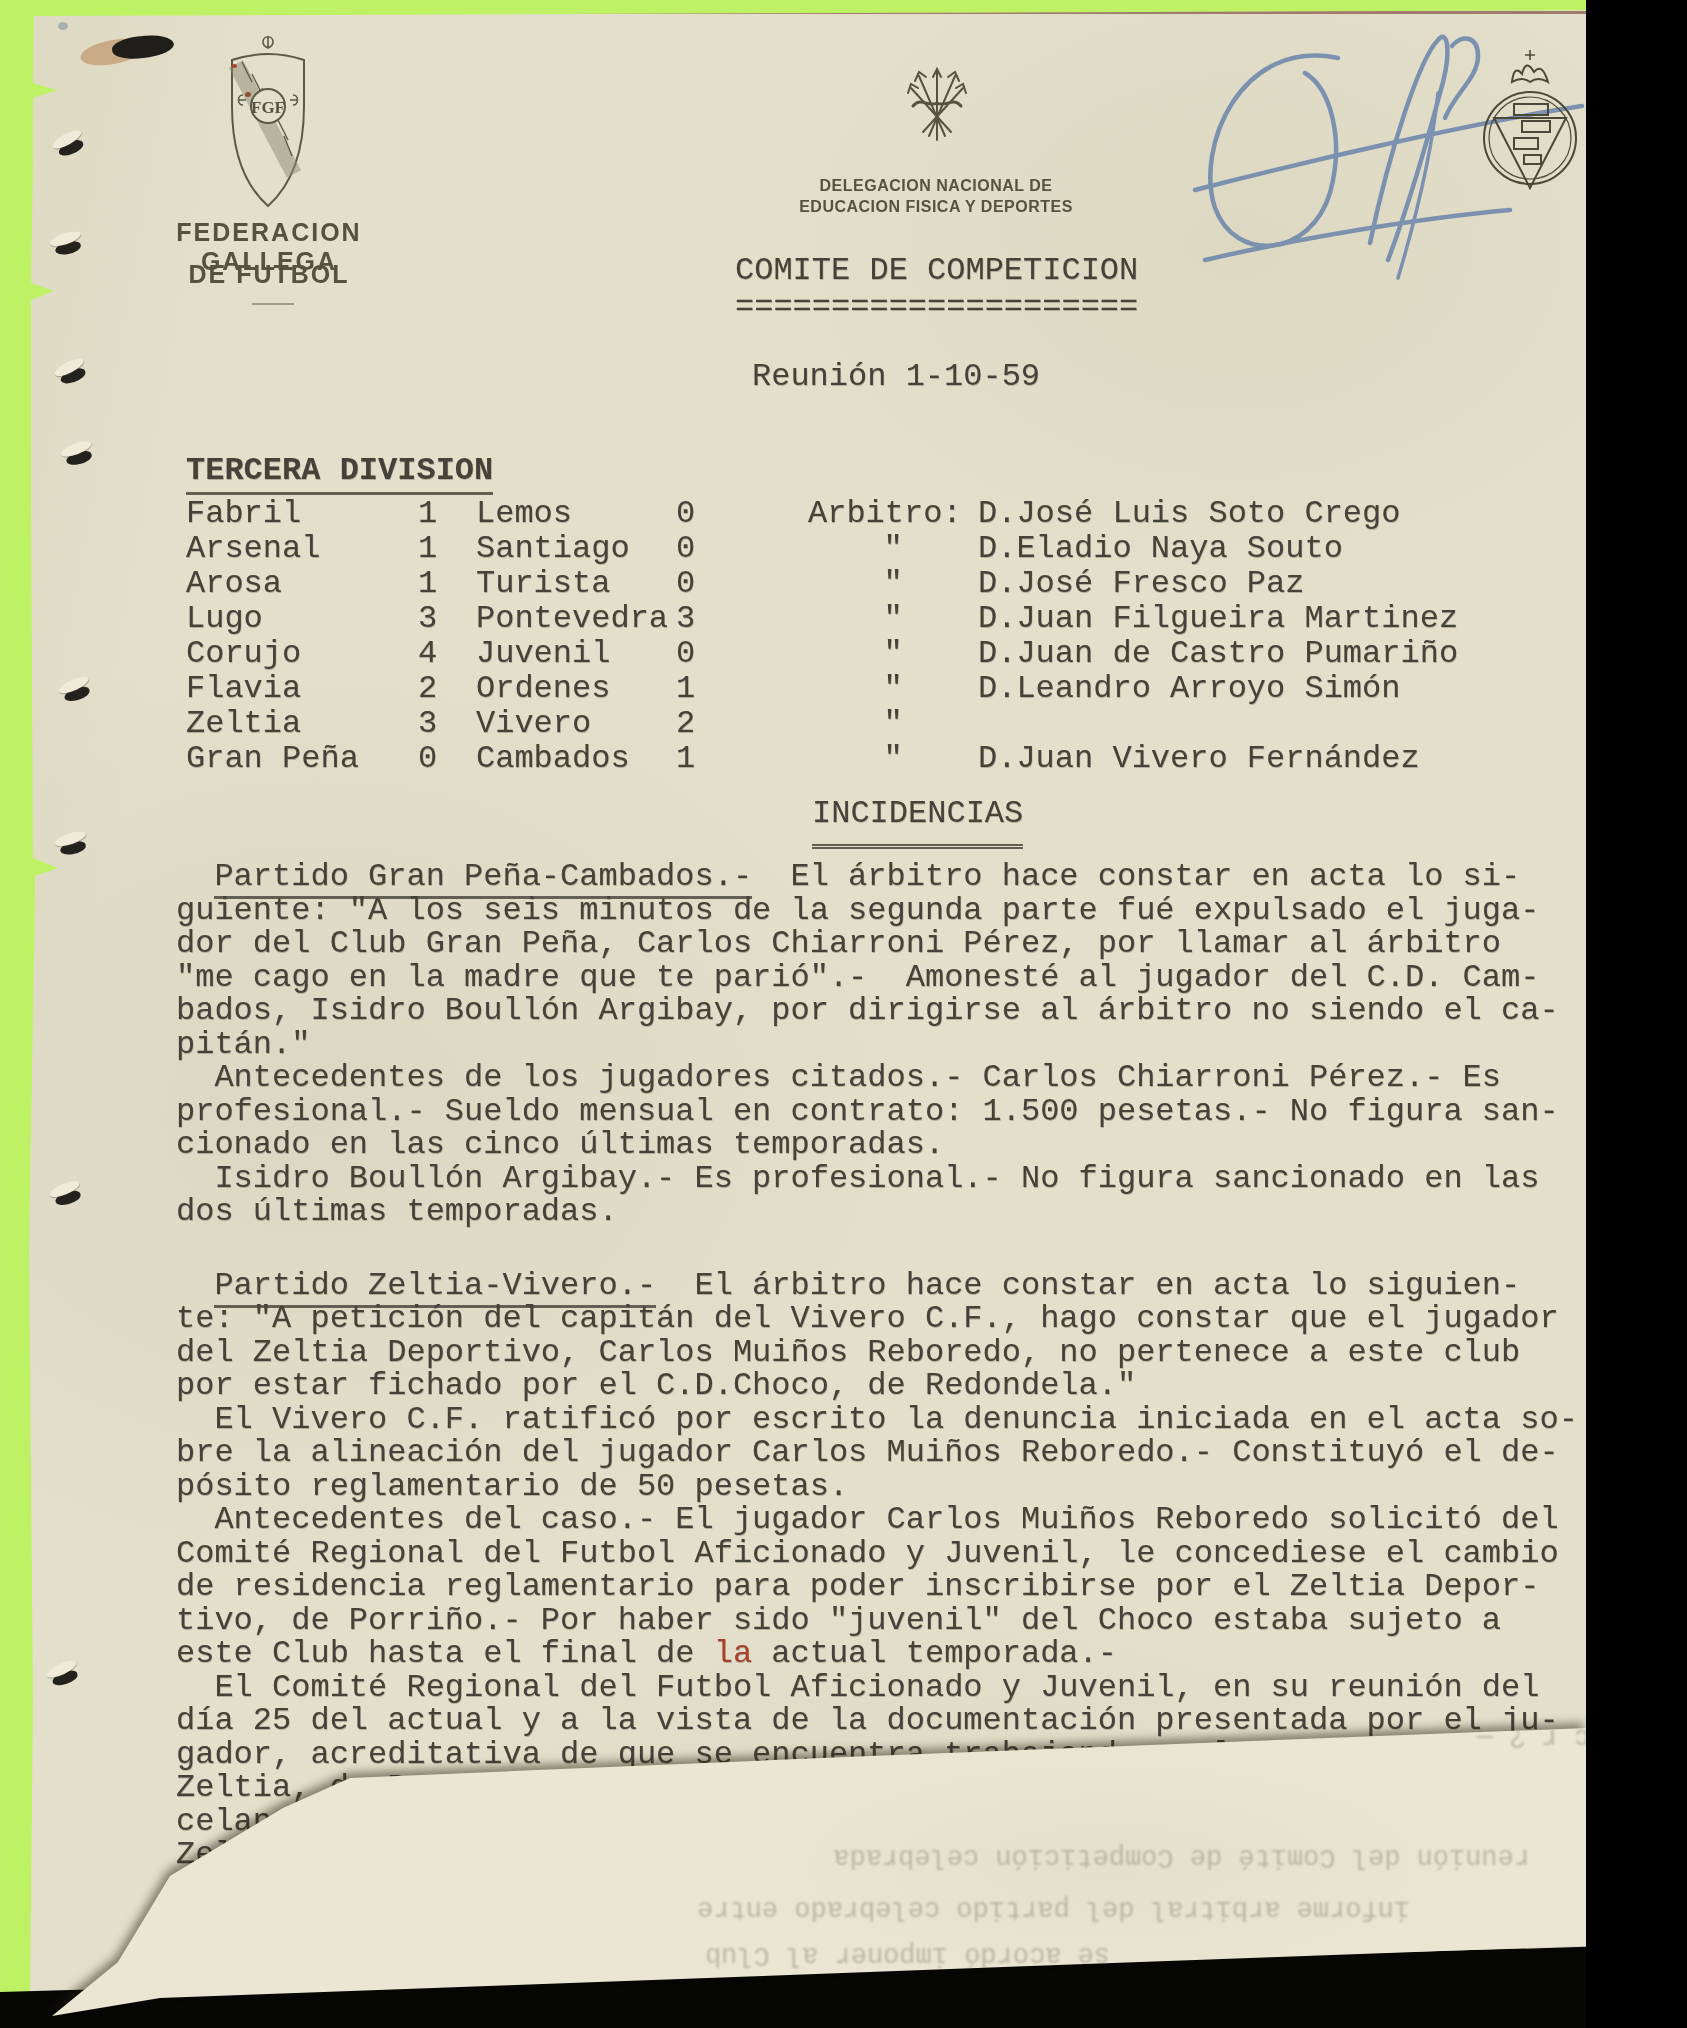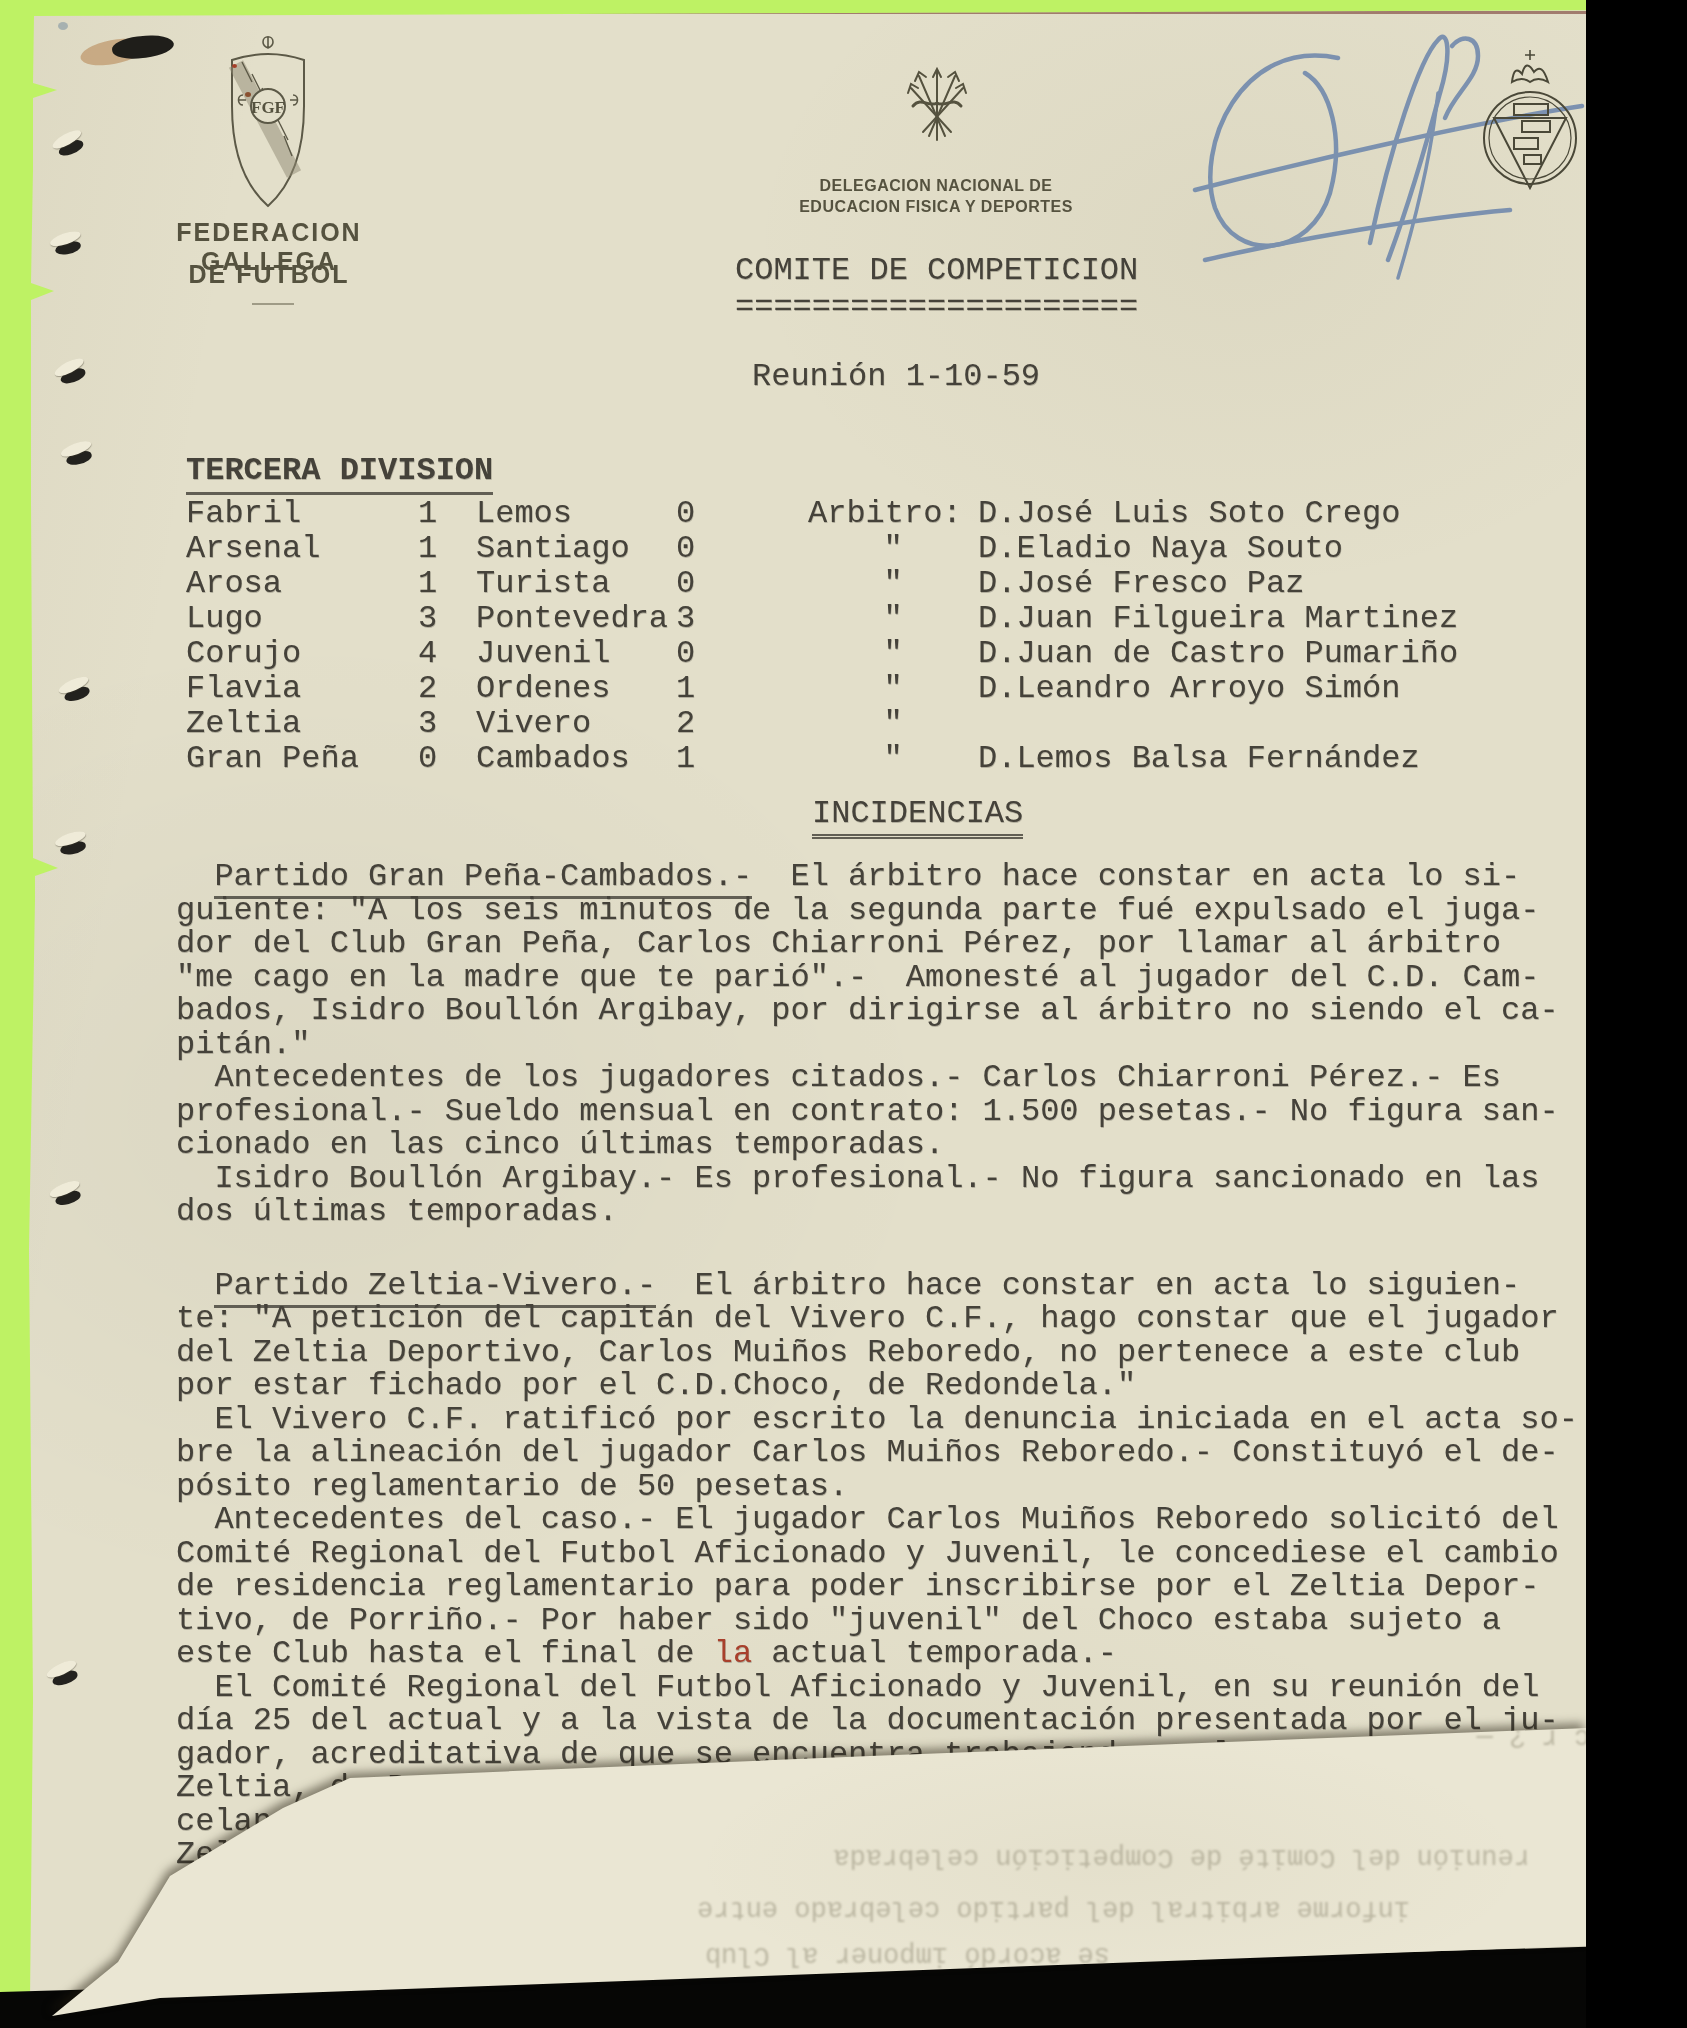--- a/index.html
+++ b/index.html
@@ -35,21 +35,21 @@
   .org-left { width:290px; text-align:center; font-size:25px; letter-spacing:2px; }
   .org-rule { position:absolute; left:252px; top:303px; width:42px; border-top:2px solid #6a675290; }
   .org-center { width:300px; text-align:center; font-size:16px; letter-spacing:.5px; line-height:20px; }
 
   .doc-title { font-size:32px; letter-spacing:0; }
   .title-equals { font-size:32px; letter-spacing:0; }
   .meeting { font-size:32px; }
 
   .sec-title { font-size:32px; }
   .u-solid { border-bottom:3px solid #45423ad0; padding-bottom:3px; }
-  .u-double { border-bottom:5px double #45423ad0; padding-bottom:2px; }
+  .u-double { border-bottom:5px double #45423ad0; padding-bottom:12px; }
 
   
   .results { position:absolute; left:186px; top:496px; font-size:32px; line-height:35px; }
   .match-row { display:flex; white-space:pre; }
   .c-home  { width:232px; } .c-score1 { width:58px; }
   .c-away  { width:200px; } .c-score2 { width:132px; }
   .c-ref   { width:170px; } .c-ref.ditto { text-align:center; }
   .c-name  { }
 
   
@@ -163,21 +163,21 @@
       <span class="u-solid">TERCERA DIVISION</span>
     </div>
     <div class="results tw">
         <div class="match-row"><span class="c-home">Fabril</span><span class="c-score1">1</span><span class="c-away">Lemos</span><span class="c-score2">0</span><span class="c-ref ref-label">Arbitro:</span><span class="c-name">D.José Luis Soto Crego</span></div>
         <div class="match-row"><span class="c-home">Arsenal</span><span class="c-score1">1</span><span class="c-away">Santiago</span><span class="c-score2">0</span><span class="c-ref ditto">"</span><span class="c-name">D.Eladio Naya Souto</span></div>
         <div class="match-row"><span class="c-home">Arosa</span><span class="c-score1">1</span><span class="c-away">Turista</span><span class="c-score2">0</span><span class="c-ref ditto">"</span><span class="c-name">D.José Fresco Paz</span></div>
         <div class="match-row"><span class="c-home">Lugo</span><span class="c-score1">3</span><span class="c-away">Pontevedra</span><span class="c-score2">3</span><span class="c-ref ditto">"</span><span class="c-name">D.Juan Filgueira Martinez</span></div>
         <div class="match-row"><span class="c-home">Corujo</span><span class="c-score1">4</span><span class="c-away">Juvenil</span><span class="c-score2">0</span><span class="c-ref ditto">"</span><span class="c-name">D.Juan de Castro Pumariño</span></div>
         <div class="match-row"><span class="c-home">Flavia</span><span class="c-score1">2</span><span class="c-away">Ordenes</span><span class="c-score2">1</span><span class="c-ref ditto">"</span><span class="c-name">D.Leandro Arroyo Simón</span></div>
         <div class="match-row"><span class="c-home">Zeltia</span><span class="c-score1">3</span><span class="c-away">Vivero</span><span class="c-score2">2</span><span class="c-ref ditto">"</span></div>
-        <div class="match-row"><span class="c-home">Gran Peña</span><span class="c-score1">0</span><span class="c-away">Cambados</span><span class="c-score2">1</span><span class="c-ref ditto">"</span><span class="c-name">D.Lemos Balsa Fernández</span></div>
+        <div class="match-row"><span class="c-home">Gran Peña</span><span class="c-score1">0</span><span class="c-away">Cambados</span><span class="c-score2">1</span><span class="c-ref ditto">"</span><span class="c-name">D.Juan Vivero Fernández</span></div>
       </div>
 
     <div class="abs tw sec-title" style="left:812px; top:795px;">
       <span class="u-double">INCIDENCIAS</span>
     </div>
     <div class="paras tw">
         <div class="para">  <span class="lead-u">Partido Gran Peña-Cambados.-</span>  El árbitro hace constar en acta lo si-
 guiente: "A los seis minutos de la segunda parte fué expulsado el juga-
 dor del Club Gran Peña, Carlos Chiarroni Pérez, por llamar al árbitro
 "me cago en la madre que te parió".-  Amonesté al jugador del C.D. Cam-

